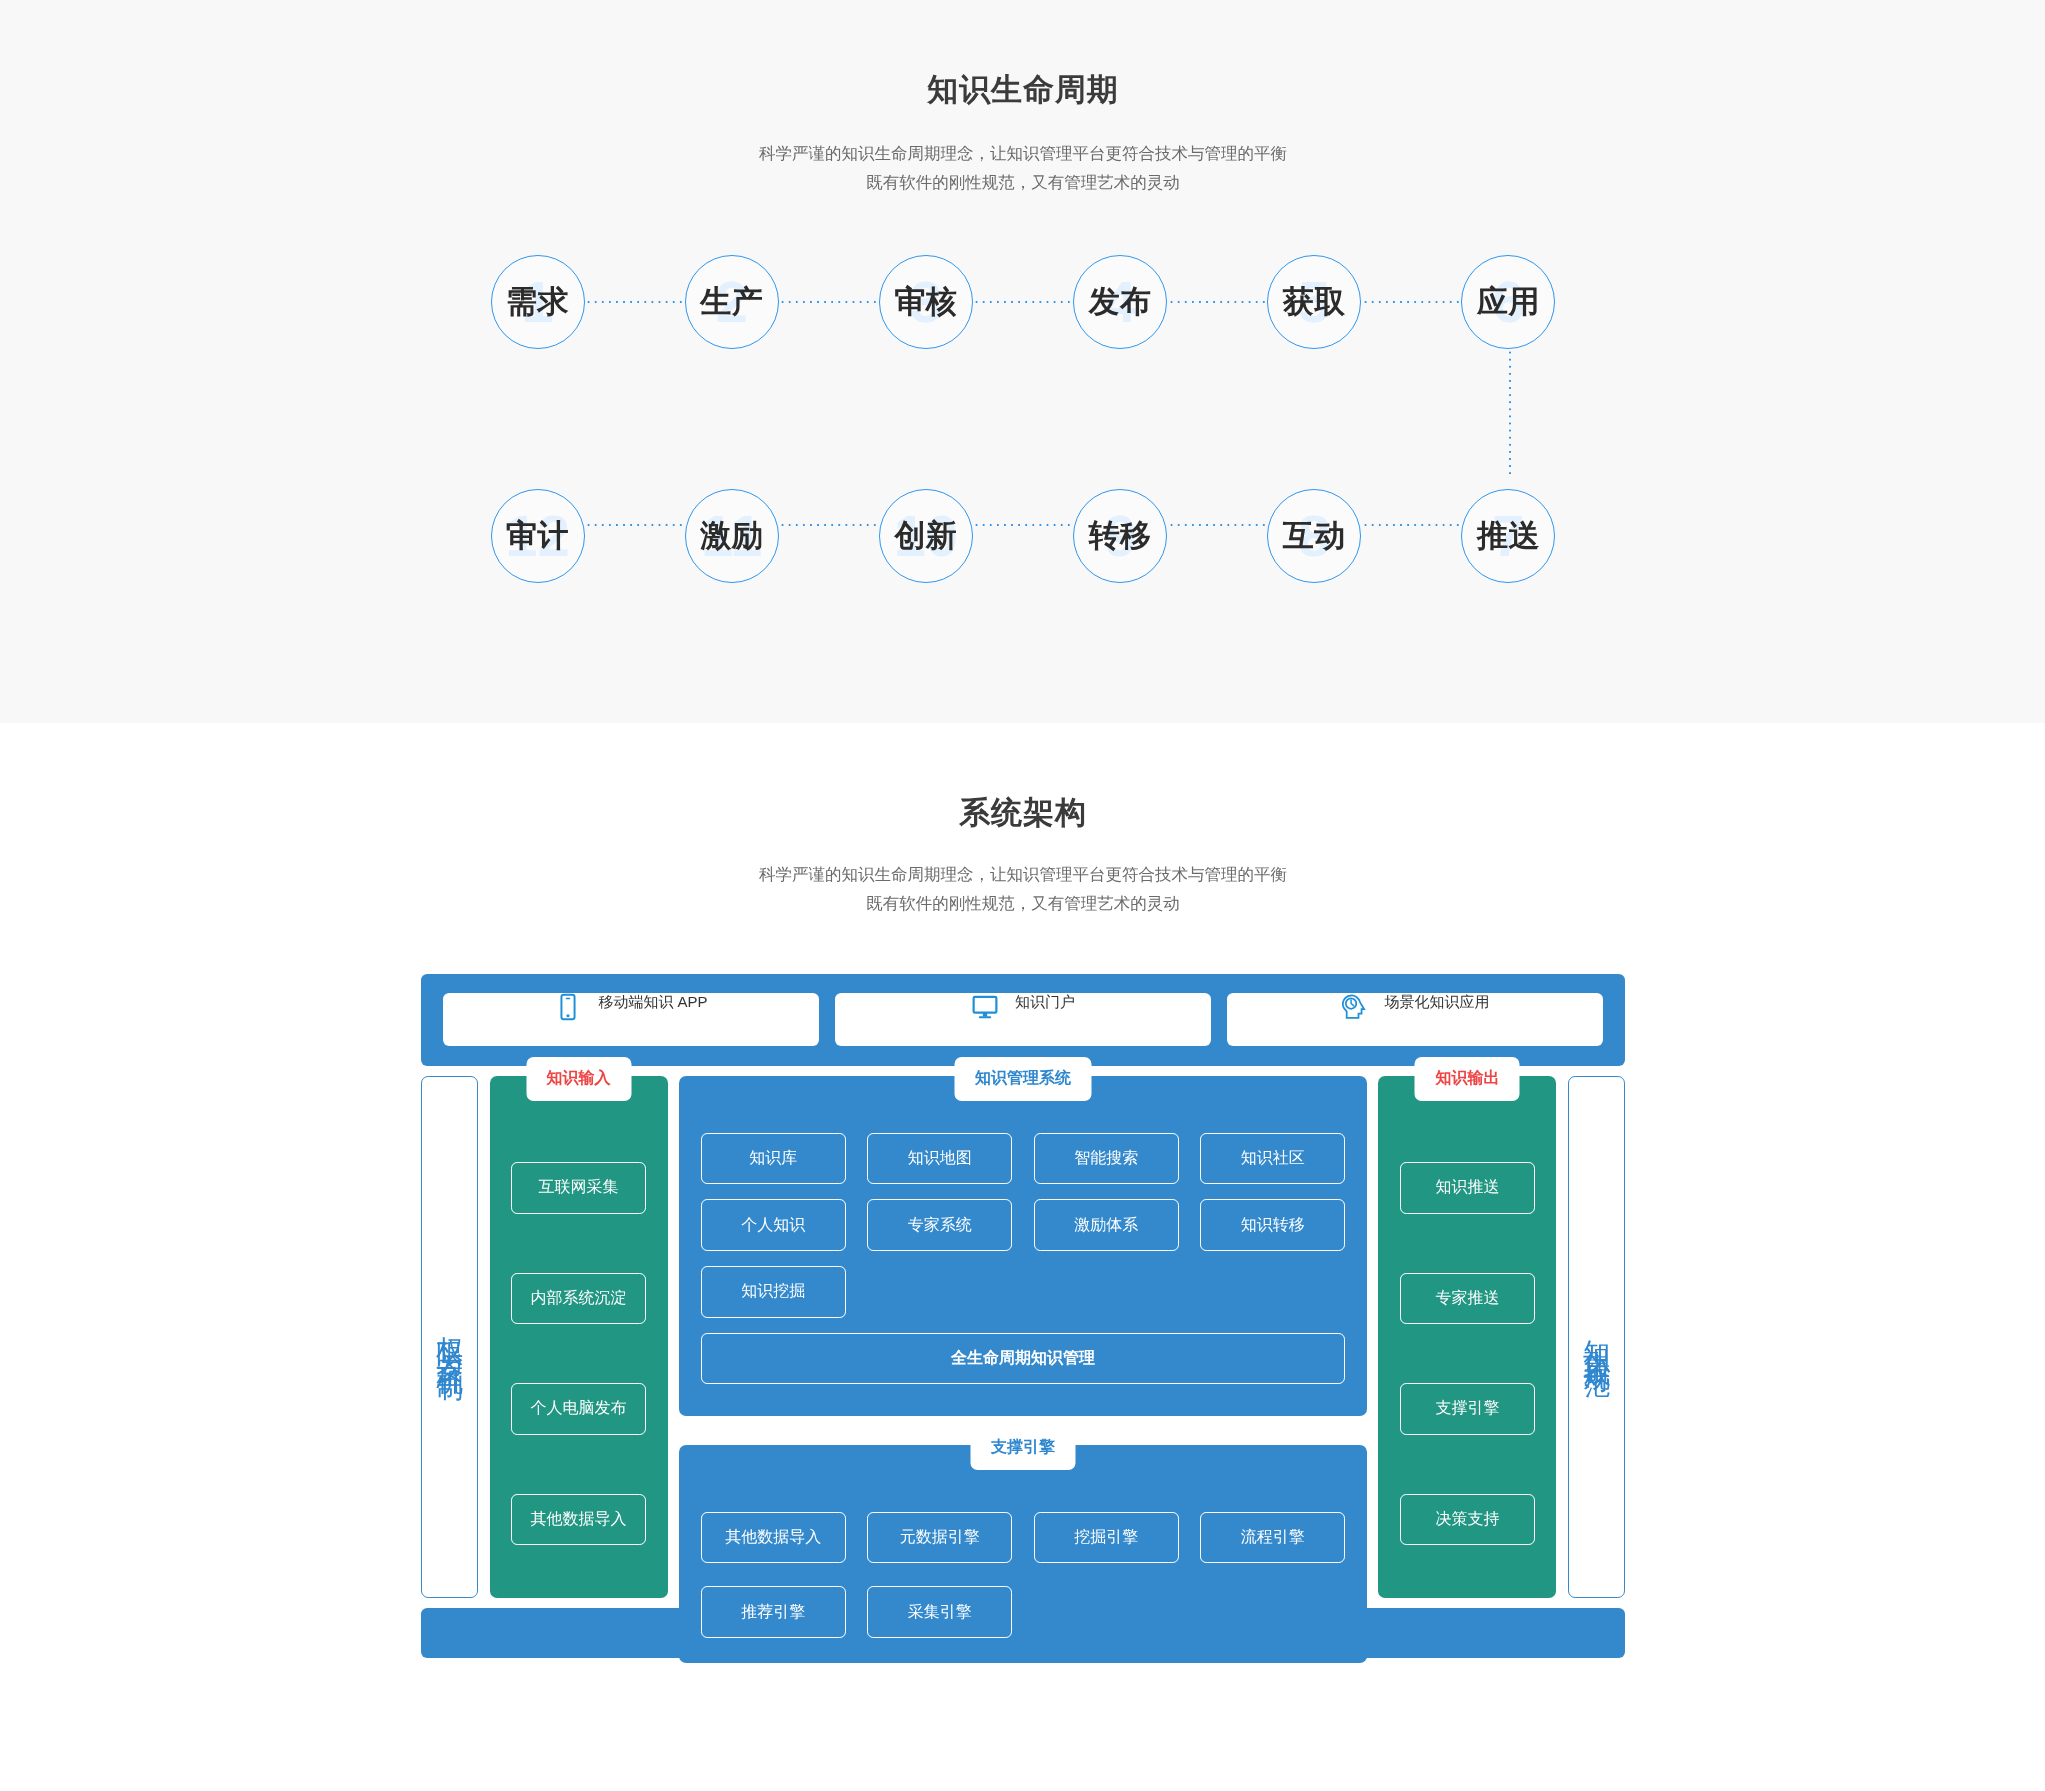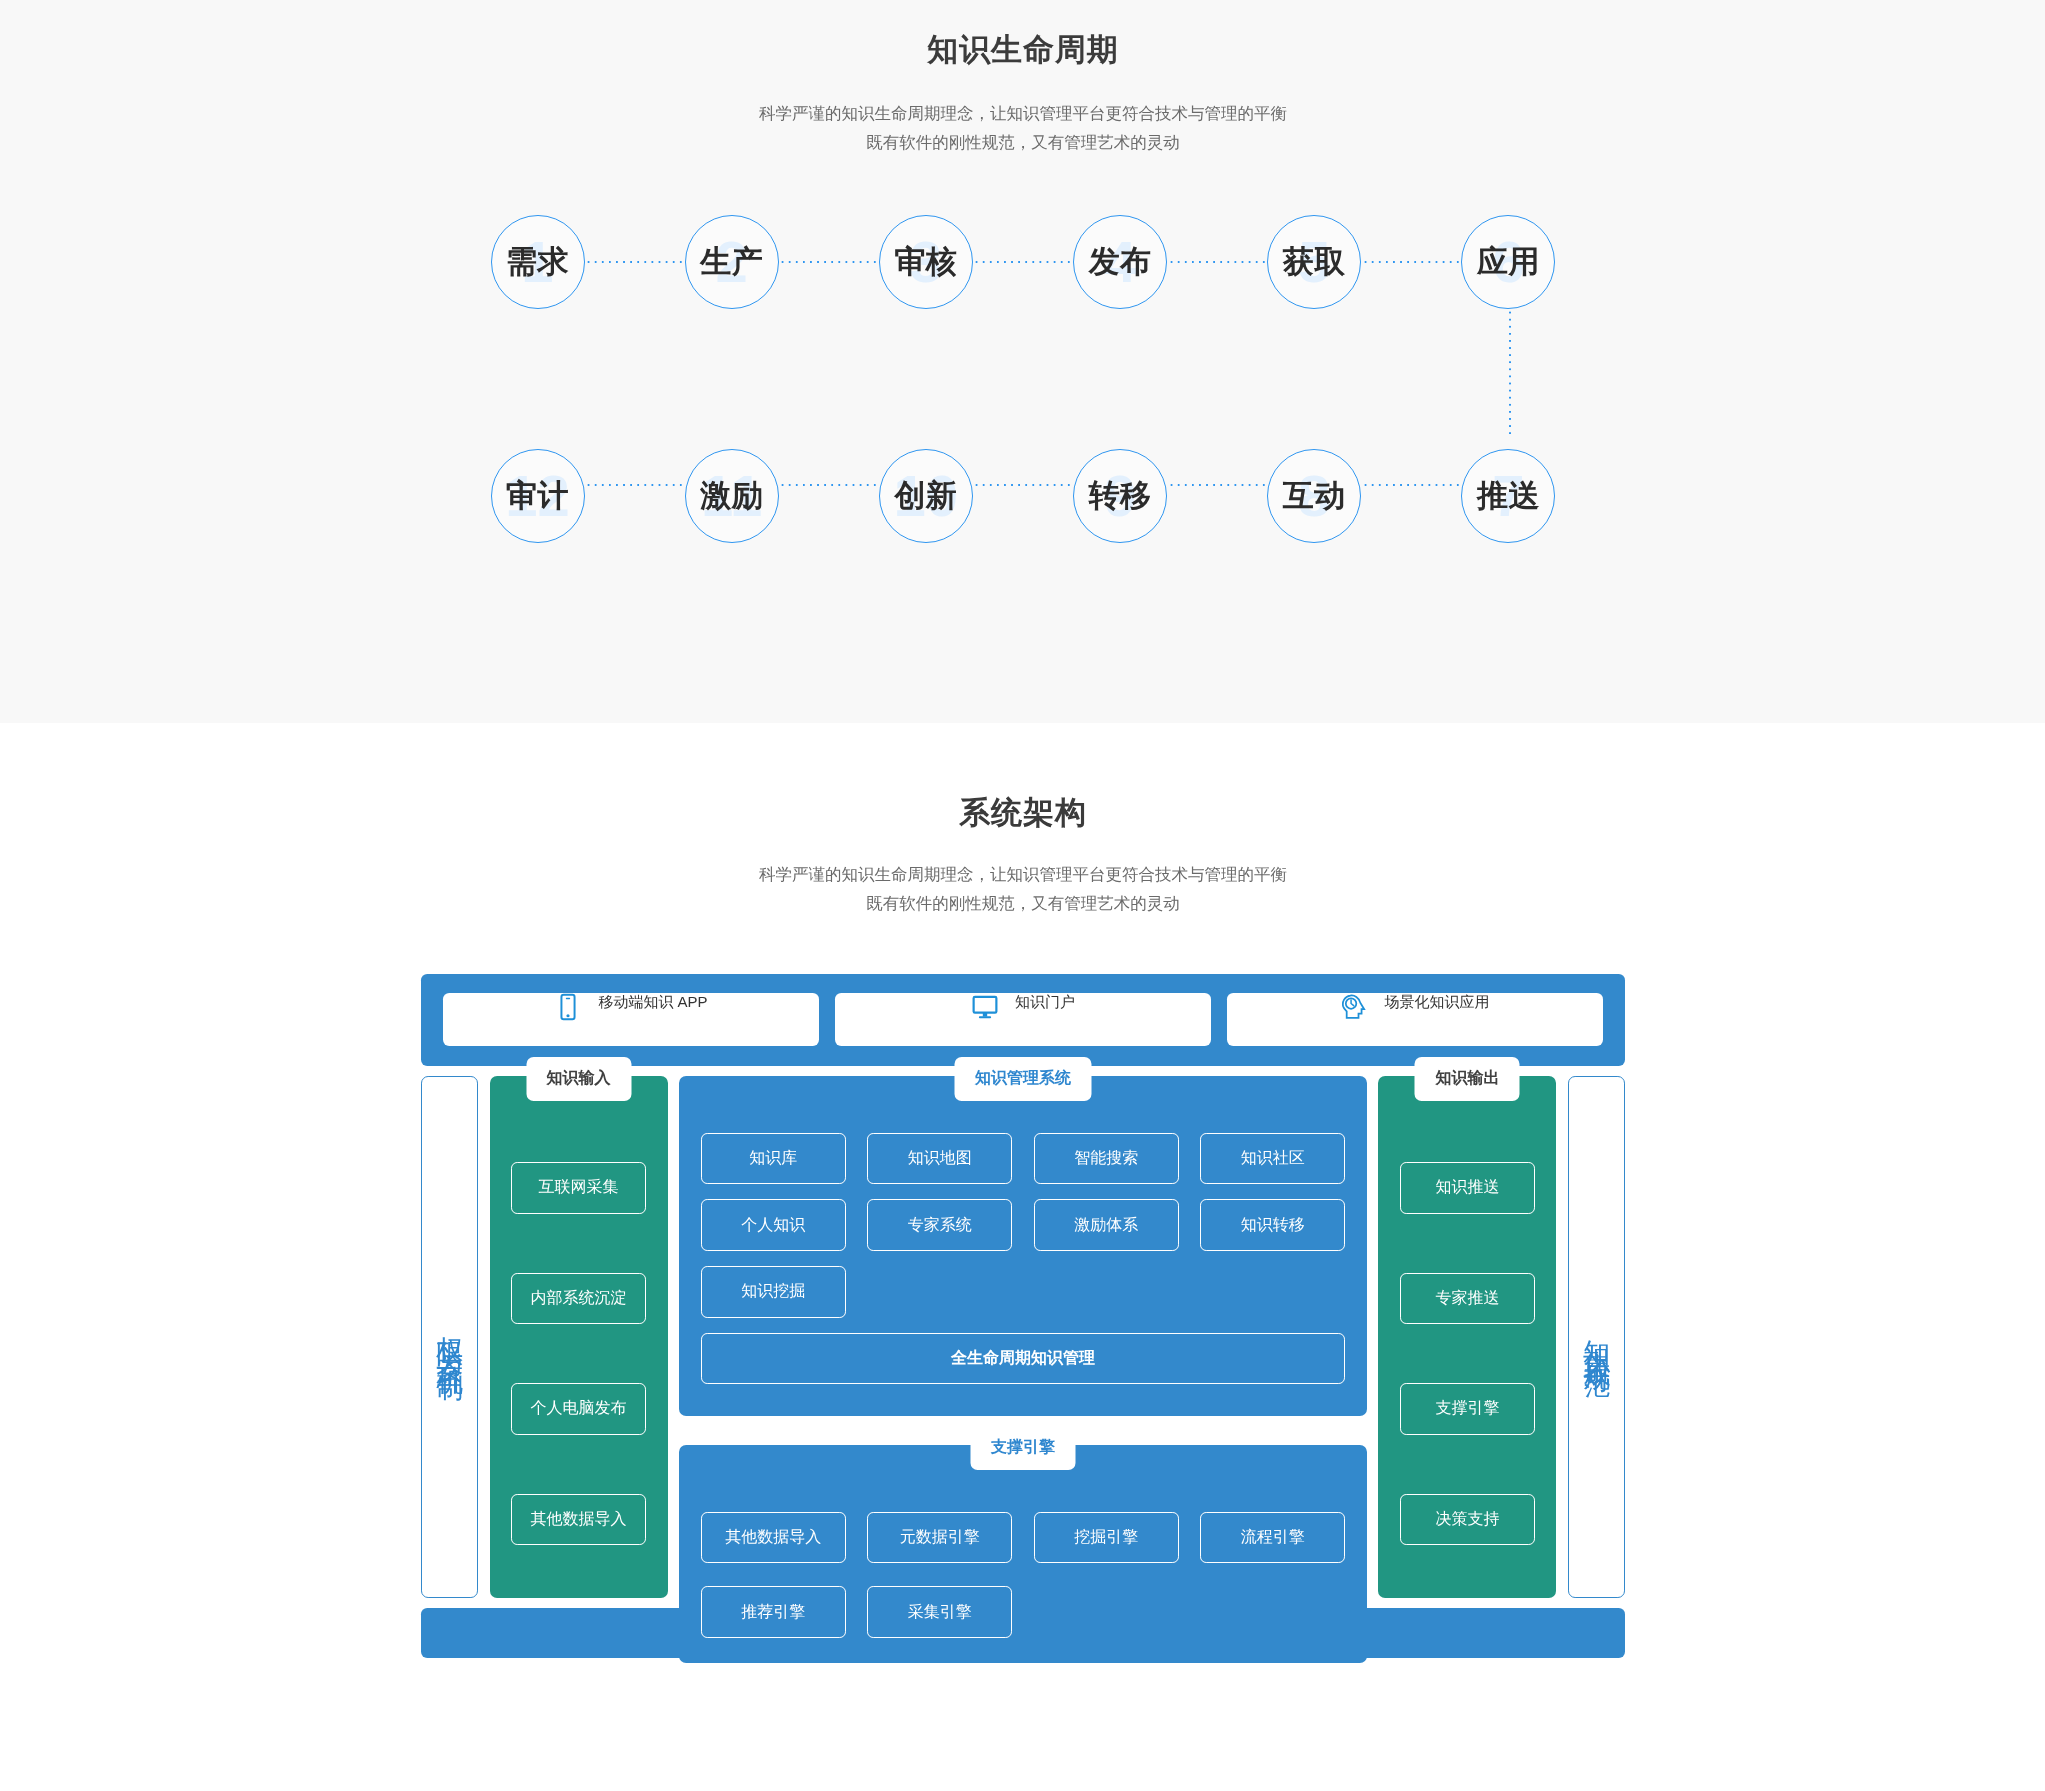--- a/index.html
+++ b/index.html
@@ -22,21 +22,21 @@
     font-weight: bold;
     color: #3b3b3b;
     letter-spacing: 0.9px;
   }
   .sec-sub {
     text-align: center;
     font-size: 16.5px;
     color: #6a6a6a;
     line-height: 1.75;
   }
-  .lifecycle-section .sec-title { padding-top: 29px; text-align: center; }
+  .lifecycle-section .sec-title { padding-top: 69px; text-align: center; }
   .lifecycle-section .sec-sub  { padding-top: 28px; }
 
   
   .cycle-wrap {
     position: relative;
     width: 1065px;
     margin: 58px auto 0 auto;
     height: 321px;
   }
   .cycle-row {
@@ -194,21 +194,21 @@
     left: 50%;
     transform: translateX(-50%);
     background: #ffffff;
     border-radius: 7.1px;
     padding: 11.6px 20.5px;
     font-size: 16px;
     font-weight: bold;
     white-space: nowrap;
     z-index: 4;
   }
-  .col-tab.green-tab { color: #404040; }
+  .col-tab.green-tab { color: #ef4444; }
   .col-tab.blue-tab  { color: #2f87cf; }
 
   .pill {
     border: 1.3px solid #ffffff;
     border-radius: 6.2px;
     color: #ffffff;
     font-size: 16px;
     text-align: center;
     padding: 14.3px 4.5px;
     white-space: nowrap;

